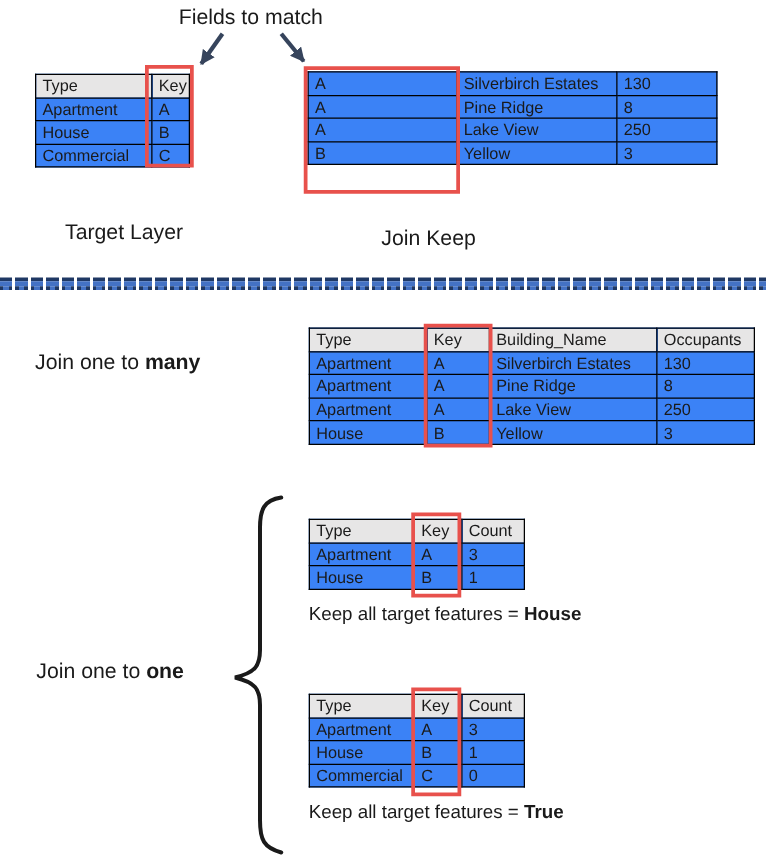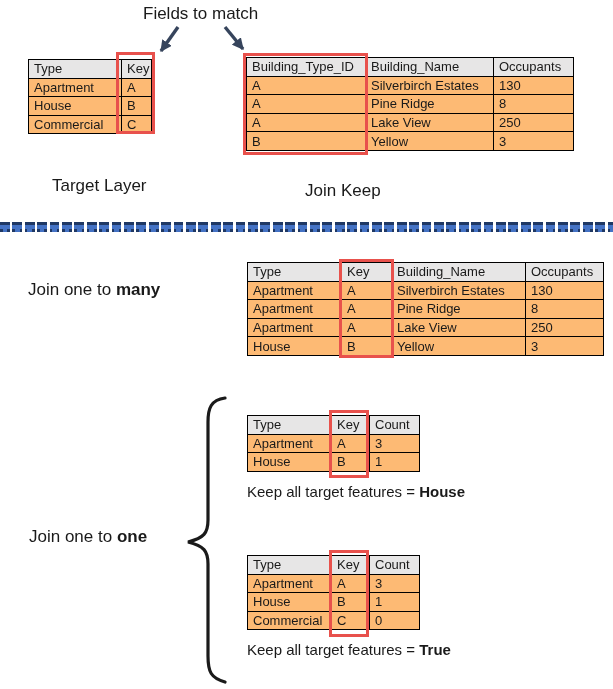--- a/index.html
+++ b/index.html
@@ -12,21 +12,21 @@
   }
   html,body{margin:0;padding:0;background:#fff;}
   #canvas{
     position:relative;width:613px;height:689px;background:#fff;overflow:hidden;
     font-family:Liberation Sans, sans-serif;color:var(--ink);
   }
   .abs{position:absolute;}
   .lbl{font-size:17px;white-space:nowrap;}
   .small-lbl{font-size:15px;white-space:nowrap;}
   .b{font-weight:bold;}
-  table.dt{border-collapse:collapse;table-layout:fixed;background:#fdba74;}
+  table.dt{border-collapse:collapse;table-layout:fixed;background:#3b82f6;}
   table.dt th,table.dt td{
     border:1px solid #000;font-size:13px;font-weight:normal;text-align:left;
     height:17.6px;padding:0 2px 0 5px;overflow:hidden;white-space:nowrap;
   }
   table.dt th{background:var(--hdr);}
   .redbox{
     position:absolute;border:3px solid var(--red);
     background:transparent;pointer-events:none;z-index:5;
   }
   .divider-strip{width:100%;}
@@ -77,25 +77,20 @@
     </table>
   <div class="redbox" style="left:116px;top:52px;width:33px;height:76px;"></div>
 
   <table class="dt abs" style="left:246px;top:57px;width:327px;">
     <colgroup>
         <col style="width:119px">
         <col style="width:128px">
         <col style="width:80px">
       </colgroup>
     <tbody>
-        <tr>
-      <th>Building_Type_ID</th>
-      <th>Building_Name</th>
-      <th>Occupants</th>
-    </tr>
     <tr>
       <td>A</td>
       <td>Silverbirch Estates</td>
       <td>130</td>
     </tr>
     <tr>
       <td>A</td>
       <td>Pine Ridge</td>
       <td>8</td>
     </tr>

